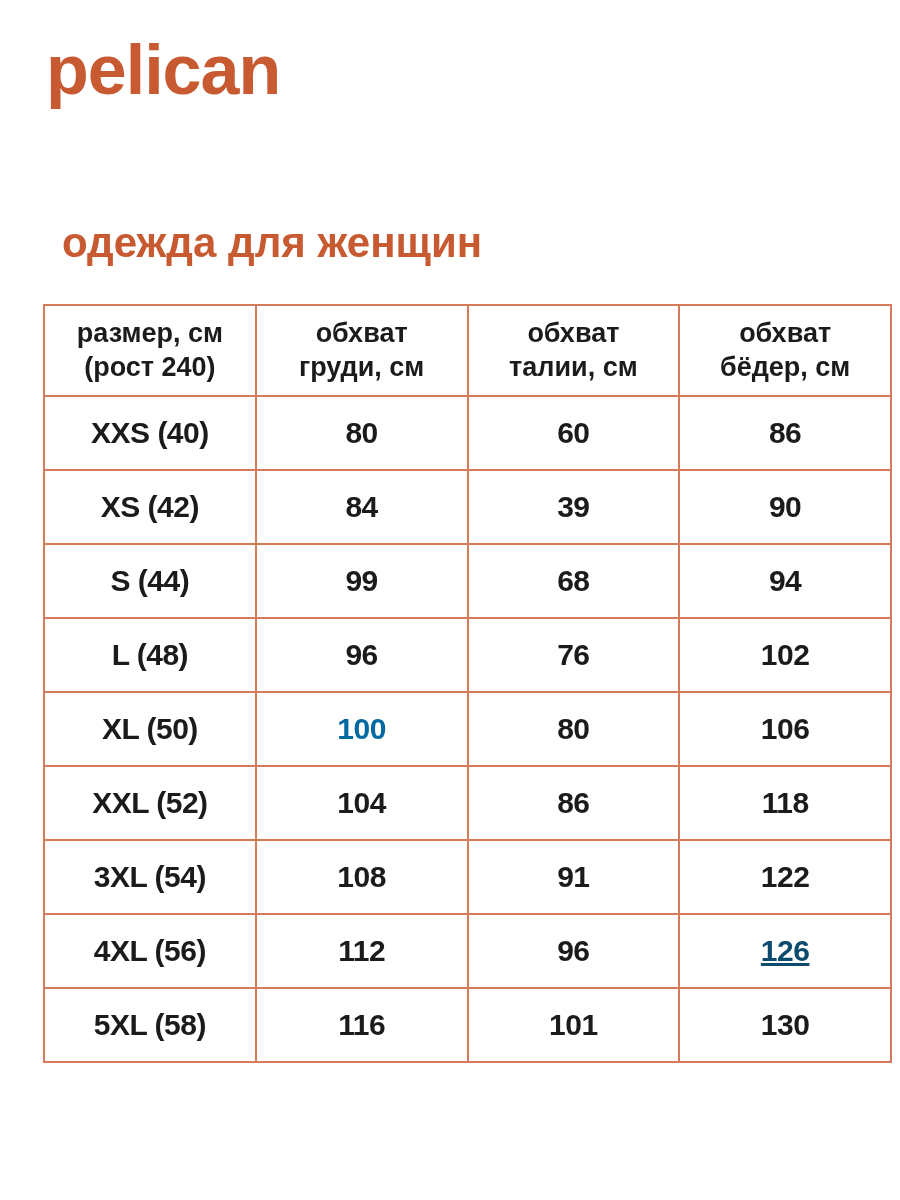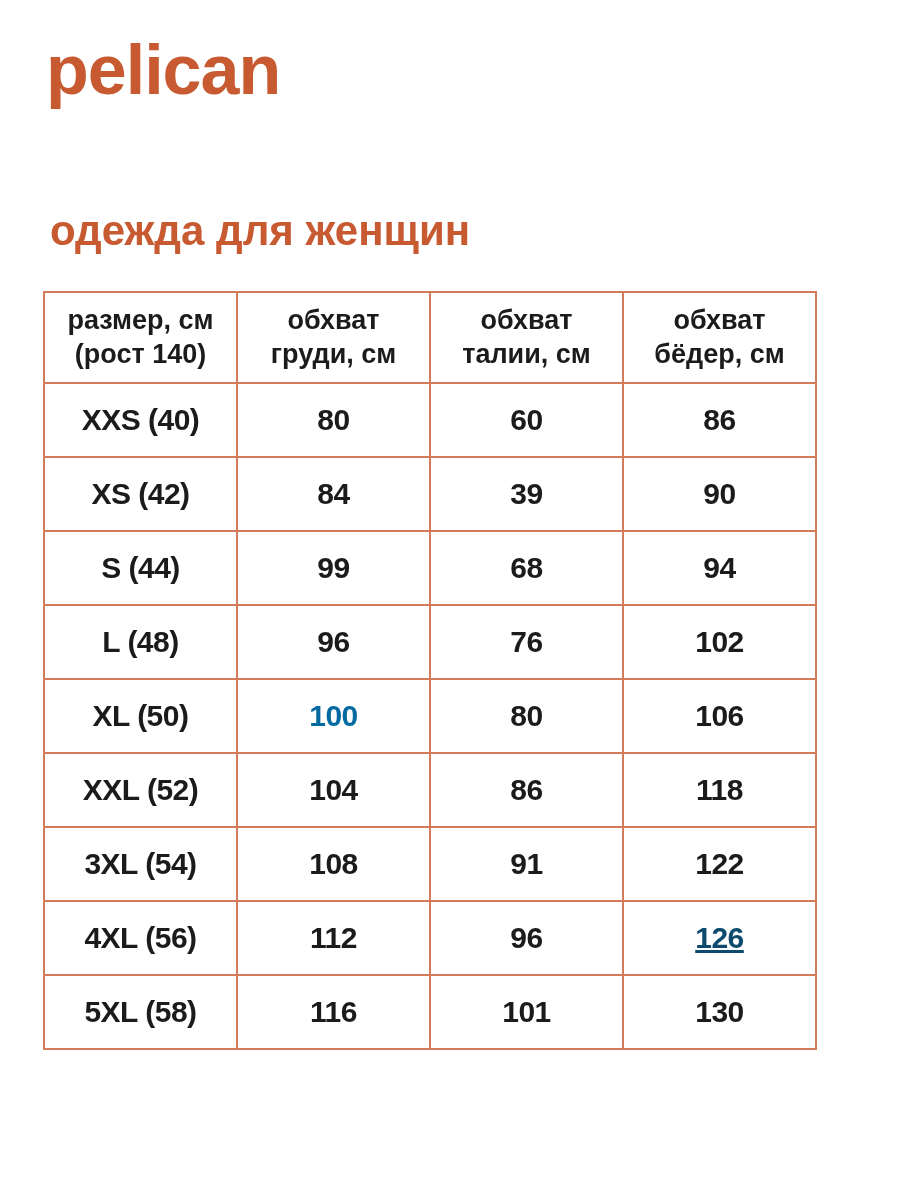--- a/index.html
+++ b/index.html
@@ -21,31 +21,31 @@
     font-size: 70px;
     font-weight: 700;
     letter-spacing: -1px;
     color: #c85a32;
     line-height: 1.15;
   }
   .page-title {
     position: absolute;
     top: 202px;
     left: 46px;
-    margin: 4px;
+    margin: 16px;
     font-size: 42px;
     font-weight: 700;
     color: #c85a32;
     line-height: 1.2;
   }
   table.size-table {
     position: absolute;
-    top: 291px;
+    top: 304px;
     left: 43px;
-    width: 774px;
+    width: 849px;
     border-collapse: collapse;
     table-layout: fixed;
   }
   .size-table th,
   .size-table td {
     border: 2px solid #d57a5b;
     text-align: center;
     vertical-align: middle;
     color: #1b1b1b;
     padding: 0;
@@ -71,21 +71,21 @@
 
 <div class="logo" style="color: rgb(200, 90, 50);">pelican</div>
 
 <h1 class="page-title" style="color: rgb(200, 90, 50);">одежда для женщин</h1>
 
 <table class="size-table">
   <thead>
     <tr>
       <th style="border-color: rgb(213, 122, 91); color: rgb(27, 27, 27);">
         <span class="hdr-line">размер, см</span>
-        <span class="hdr-line">(рост 140)</span>
+        <span class="hdr-line">(рост 240)</span>
       </th>
       <th style="border-color: rgb(213, 122, 91); color: rgb(27, 27, 27);">
         <span class="hdr-line">обхват</span>
         <span class="hdr-line">груди, см</span>
       </th>
       <th style="border-color: rgb(213, 122, 91); color: rgb(27, 27, 27);">
         <span class="hdr-line">обхват</span>
         <span class="hdr-line">талии, см</span>
       </th>
       <th style="border-color: rgb(213, 122, 91); color: rgb(27, 27, 27);">

